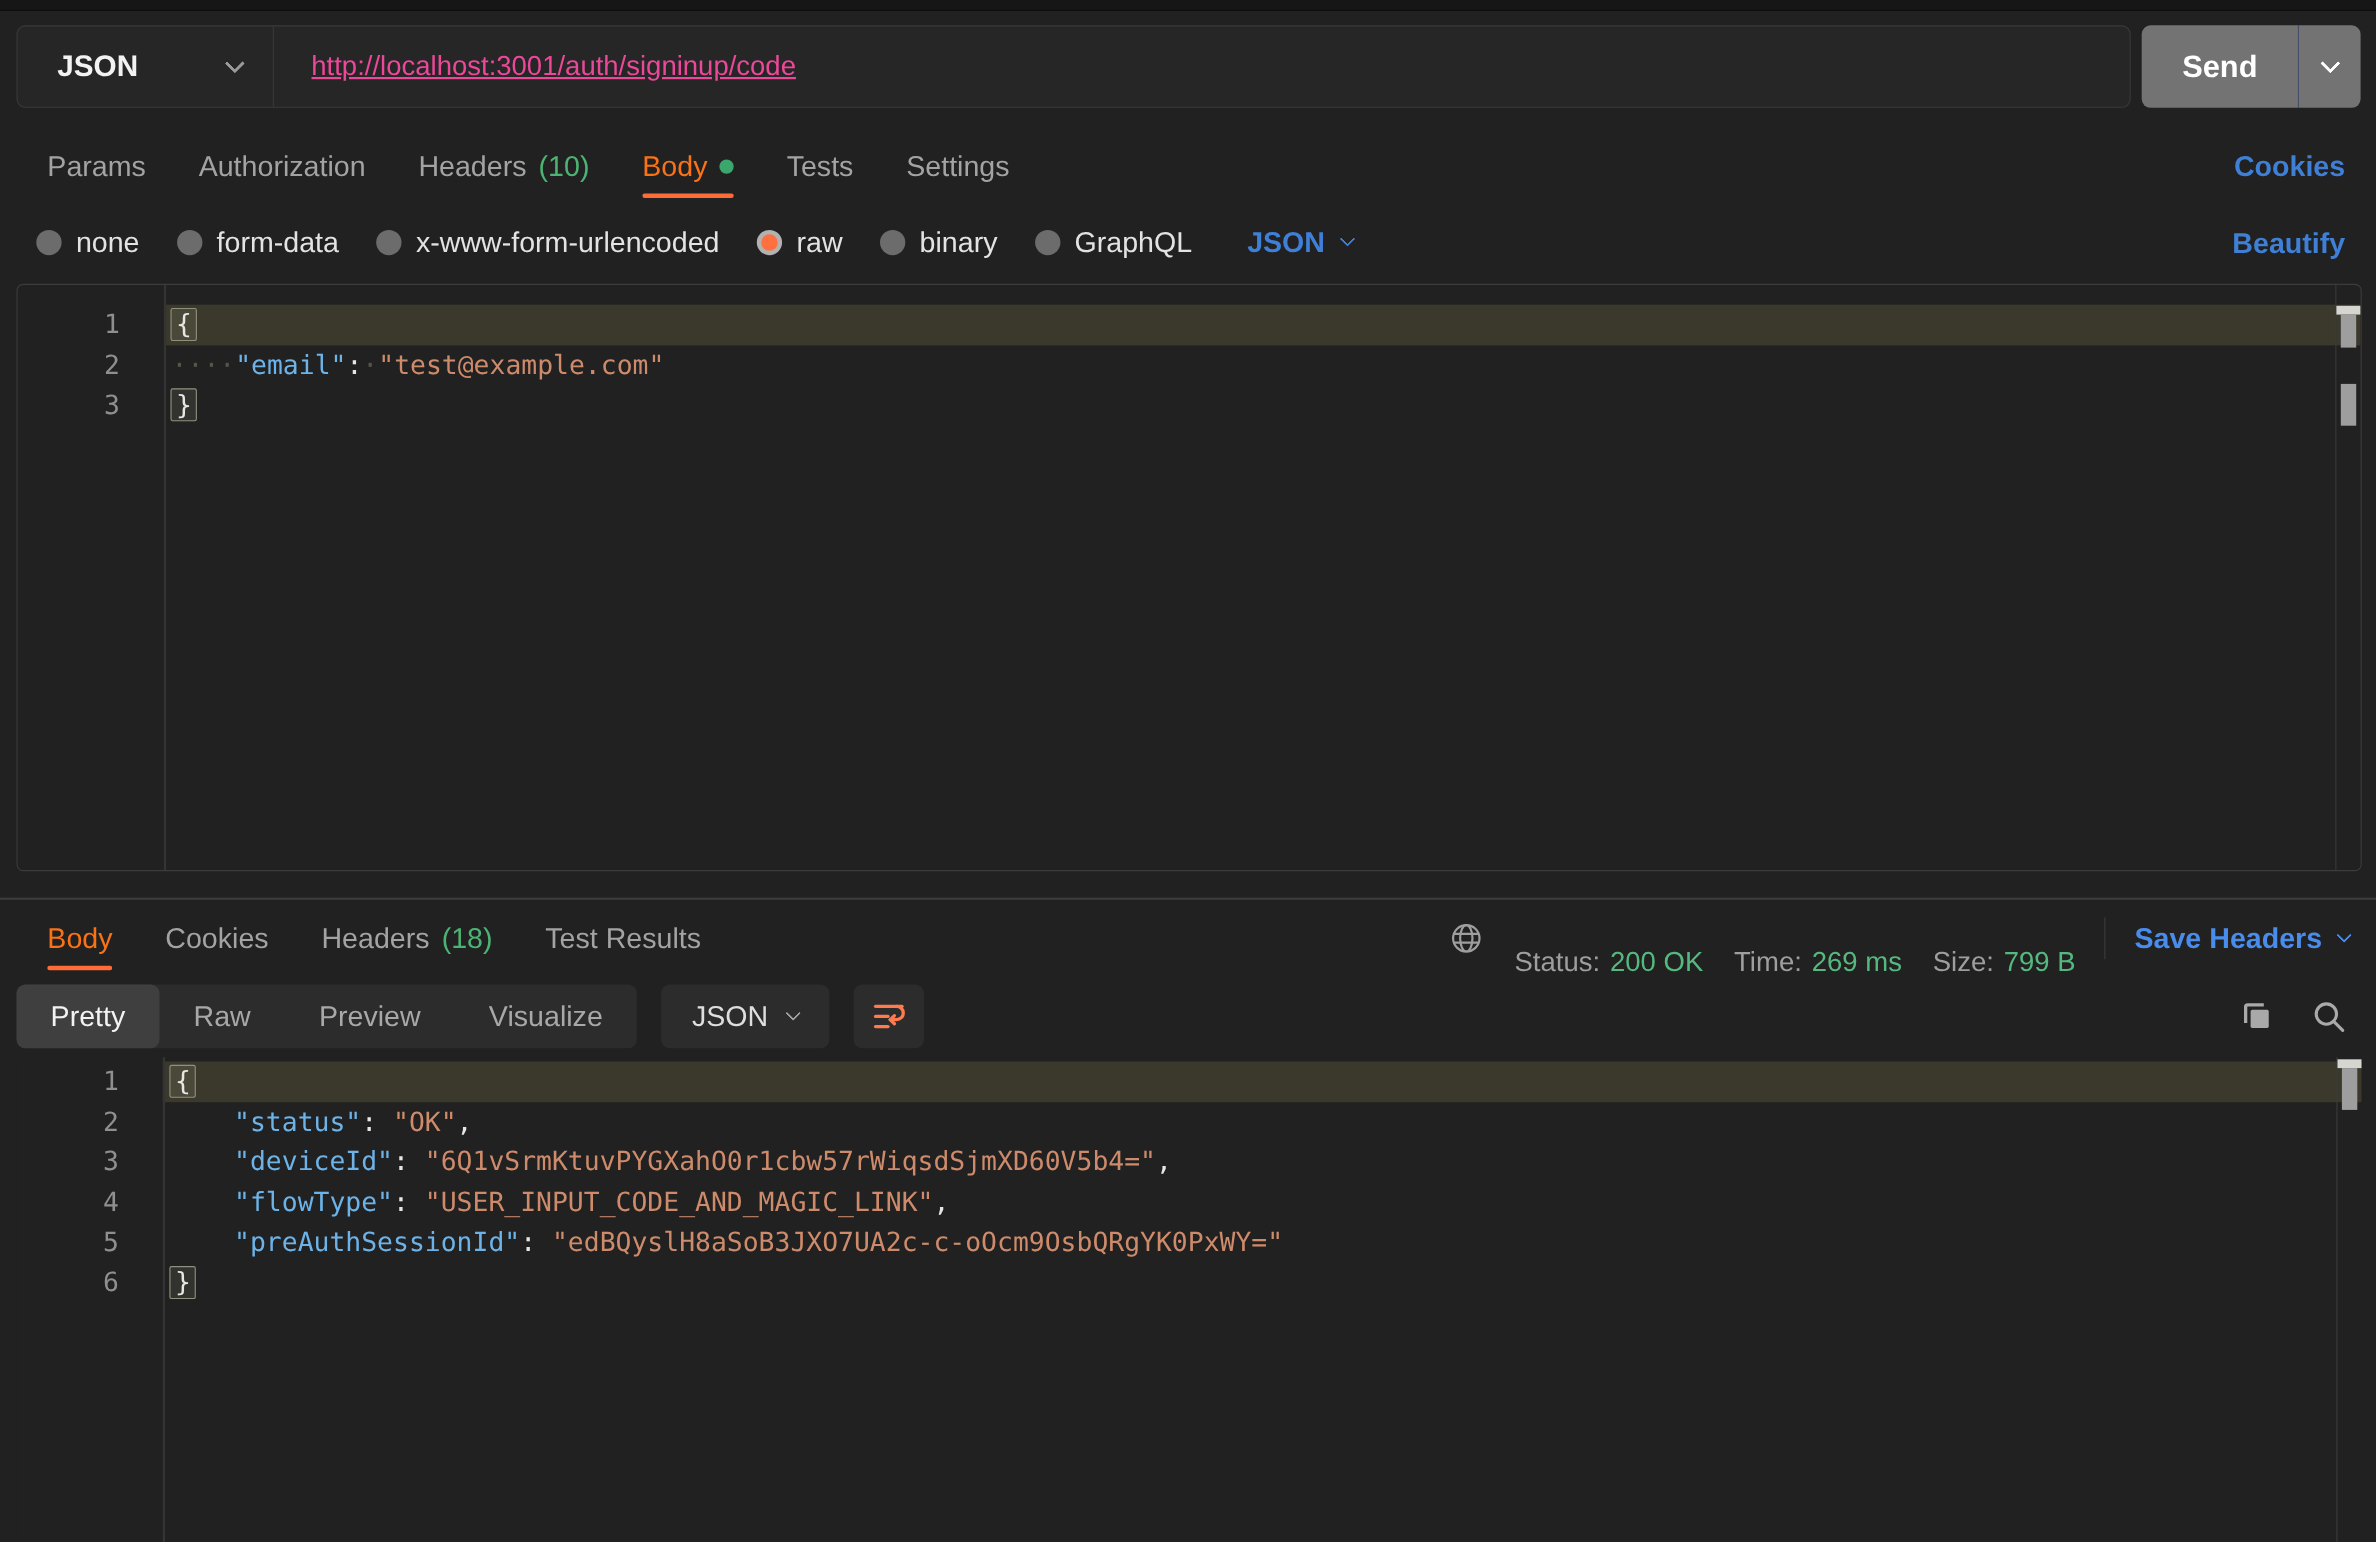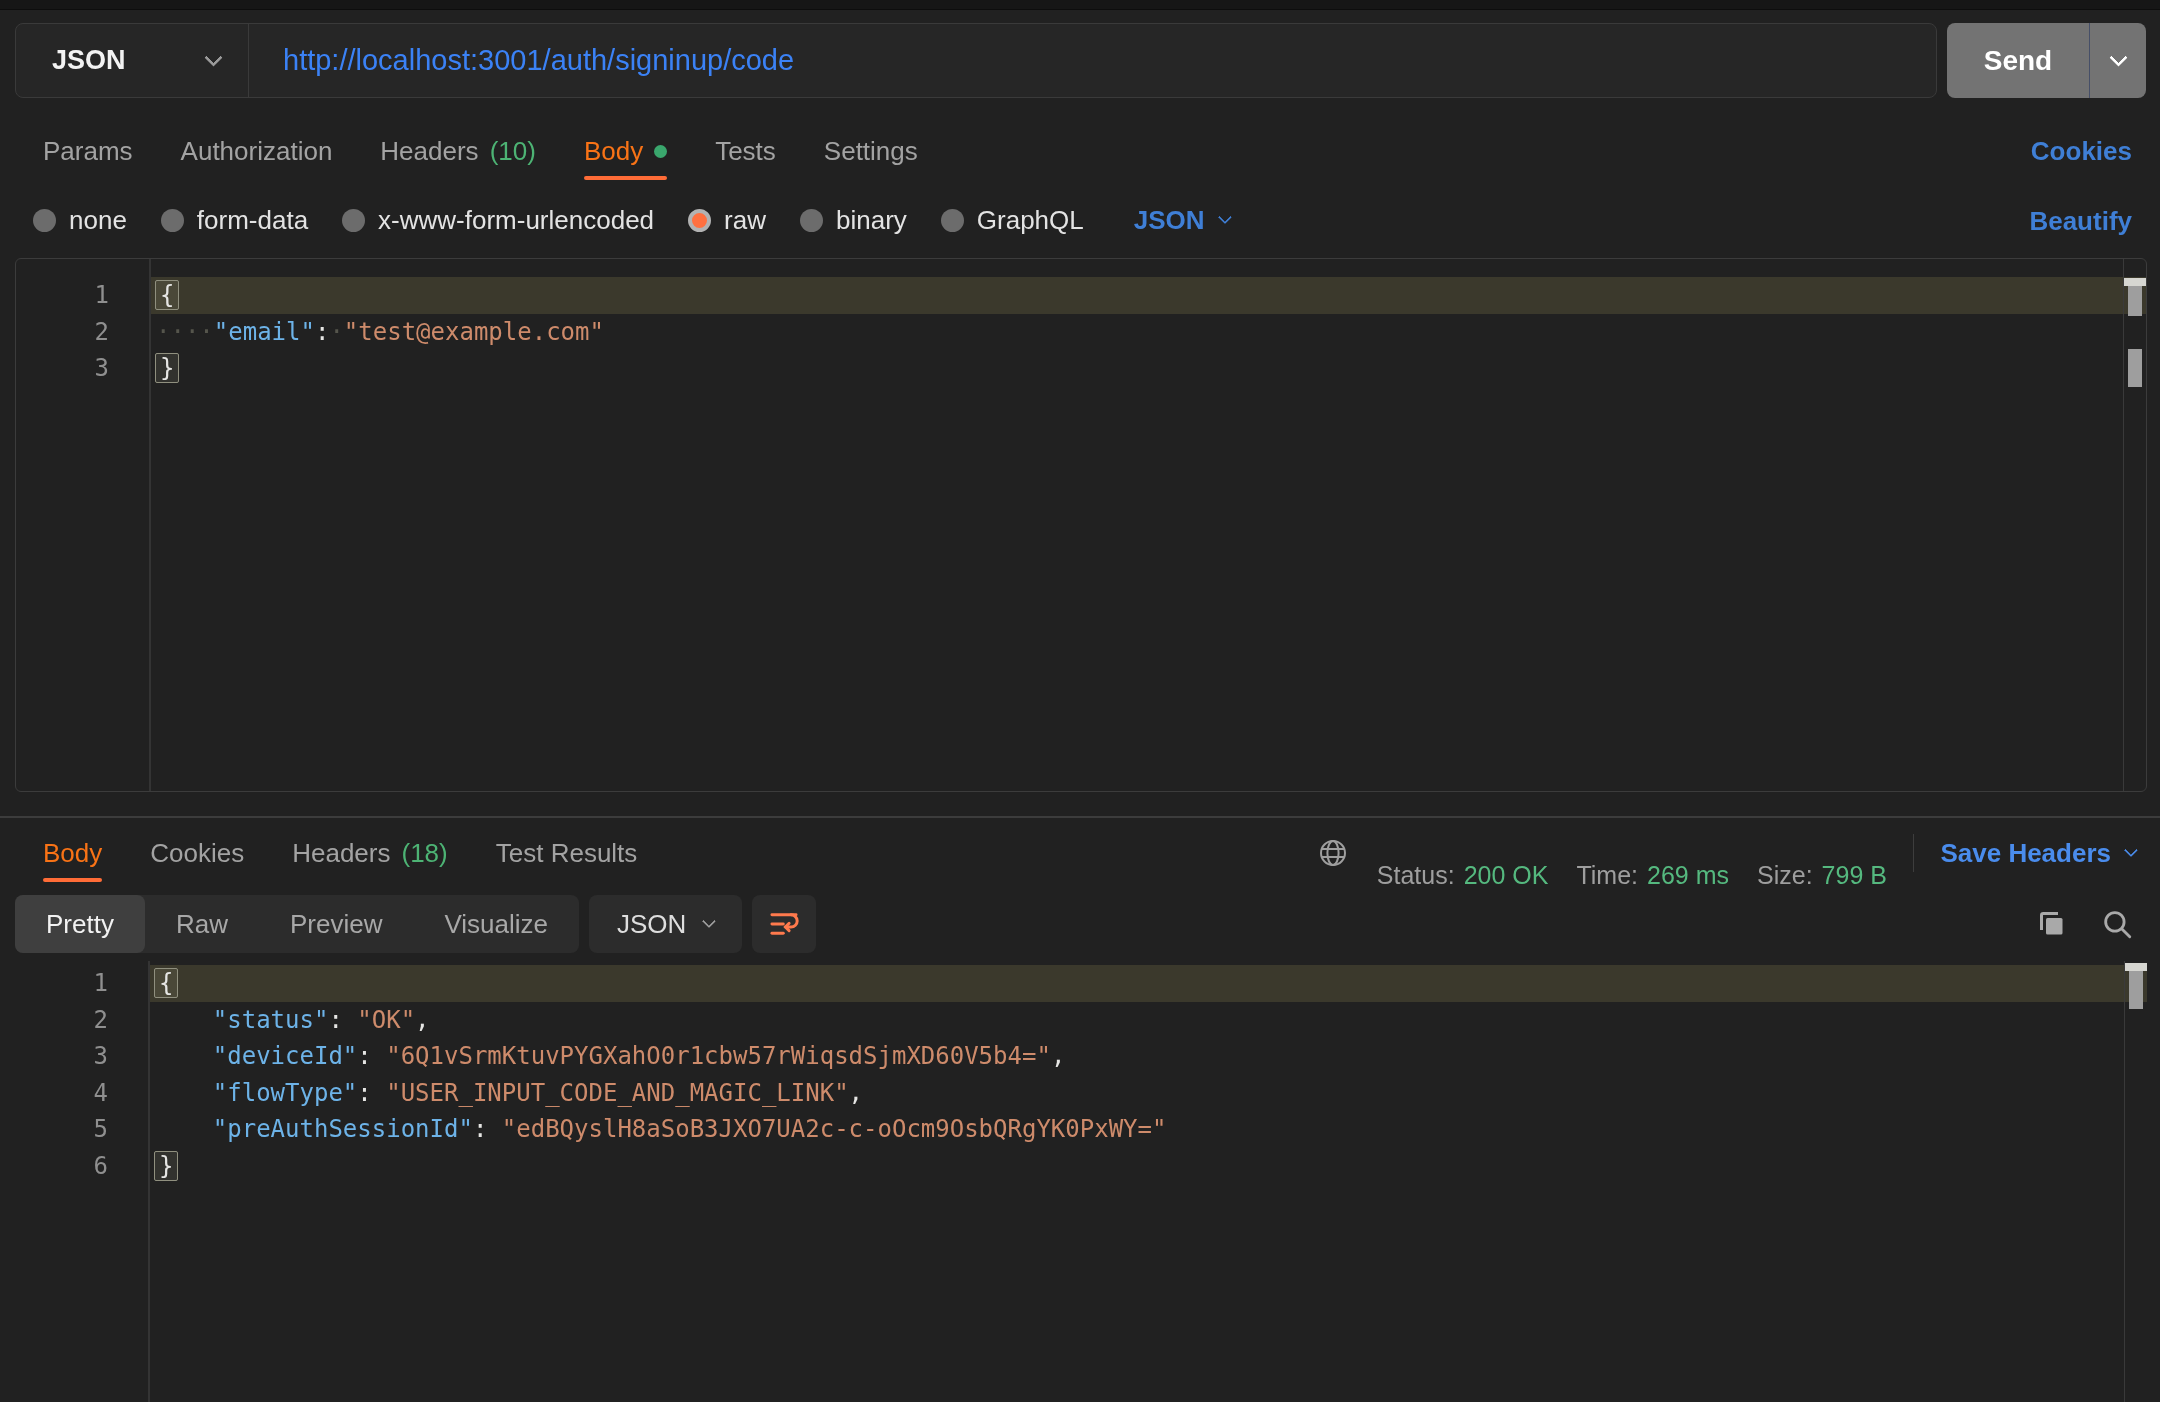--- a/index.html
+++ b/index.html
@@ -12,21 +12,21 @@
   .topstrip { position:absolute; left:0; top:0; right:0; height:10px; background:#161616; border-bottom:1px solid #0d0d0d; }
 
   
   .urlbar { position:absolute; left:15px; top:23px; width:1922px; height:75px;
     background:#262626; border:1.5px solid #3a3a3a; border-radius:8px;
     display:flex; align-items:center; }
   .method { width:233px; height:100%; display:flex; align-items:center; justify-content:space-between;
     padding:0 28px 0 36px; border-right:1.5px solid #3a3a3a; color:#f2f2f2;
     font-weight:700; font-size:27px; cursor:pointer; }
   .url-input { flex:1; height:100%; background:transparent; border:none; outline:none;
-    color:#3b82f6; font-size:29px; padding:0 30px 0 34px; font-family:"Liberation Sans",sans-serif; }
+    color:#ec4899; font-size:25px; padding:0 30px 0 34px; font-family:"Liberation Sans",sans-serif;text-decoration:underline; }
   .send-btn { position:absolute; left:1947px; top:23px; width:199px; height:75px;
     background:#737373; border-radius:8px; display:flex; color:#ffffff; cursor:pointer; }
   .send-main { flex:1; display:flex; align-items:center; justify-content:center;
     font-size:28px; font-weight:700; border-right:1.5px solid rgba(15,35,90,.45); }
   .send-caret { width:56px; display:flex; align-items:center; justify-content:center; }
 
   .chev { display:inline-block; width:13px; height:13px;
     border-right:3px solid currentColor; border-bottom:3px solid currentColor;
     transform:rotate(45deg) translate(-2px,-2px); border-radius:1px; }
   .chev-sm { width:10px; height:10px; border-width:2.5px; }
@@ -84,21 +84,21 @@
     align-items:center; font-size:25px; color:#9e9e9e; }
   .meta-pair { display:flex; gap:9px; margin-left:28px; white-space:nowrap;margin-top:44px; }
   .meta-val { color:#55b97f; }
   .meta-div { width:1.5px; height:38px; background:#3d3d3d; margin:0 26px; }
   .save-resp { display:flex; align-items:center; gap:15px; color:#4a8cec;
     font-weight:700; font-size:26px; cursor:pointer; }
   .globe-wrap { display:flex; align-items:center; cursor:pointer; }
 
   
   .resp-toolbar { position:absolute; left:15px; top:895px; height:58px; display:flex;
-    align-items:center; gap:10px; }
+    align-items:center; gap:22px; }
   .segmented { display:flex; height:58px; background:#2c2c2c; border-radius:8px; align-items:stretch; }
   .segment { display:flex; align-items:center; padding:0 31px; font-size:26px; color:#a8a8a8; cursor:pointer; }
   .segment.active { background:#3f3f3f; color:#f2f2f2; border-radius:8px; }
   .tool-btn { height:58px; background:#2c2c2c; border-radius:8px; display:flex;
     align-items:center; justify-content:center; cursor:pointer; }
   .json-btn { padding:0 28px; gap:18px; color:#dedede; font-size:26px; }
   .json-btn .chev { color:#a0a0a0; }
   .wrap-btn { width:64px; }
   .resp-icons { position:absolute; right:26px; top:895px; height:58px; display:flex;
     align-items:center; gap:30px; }

